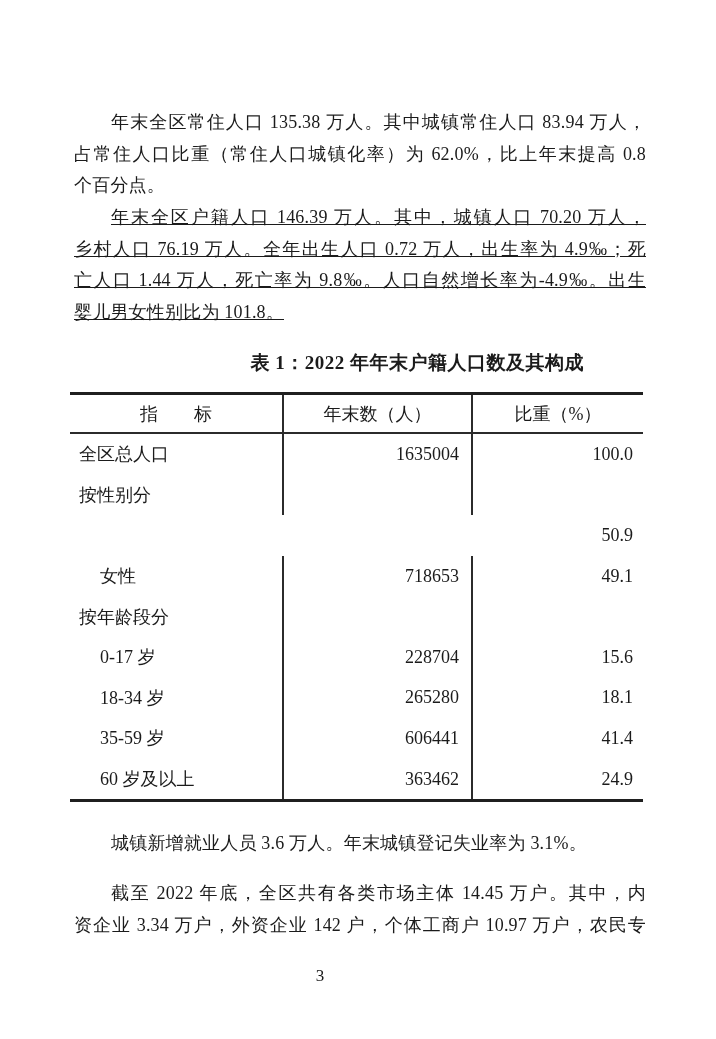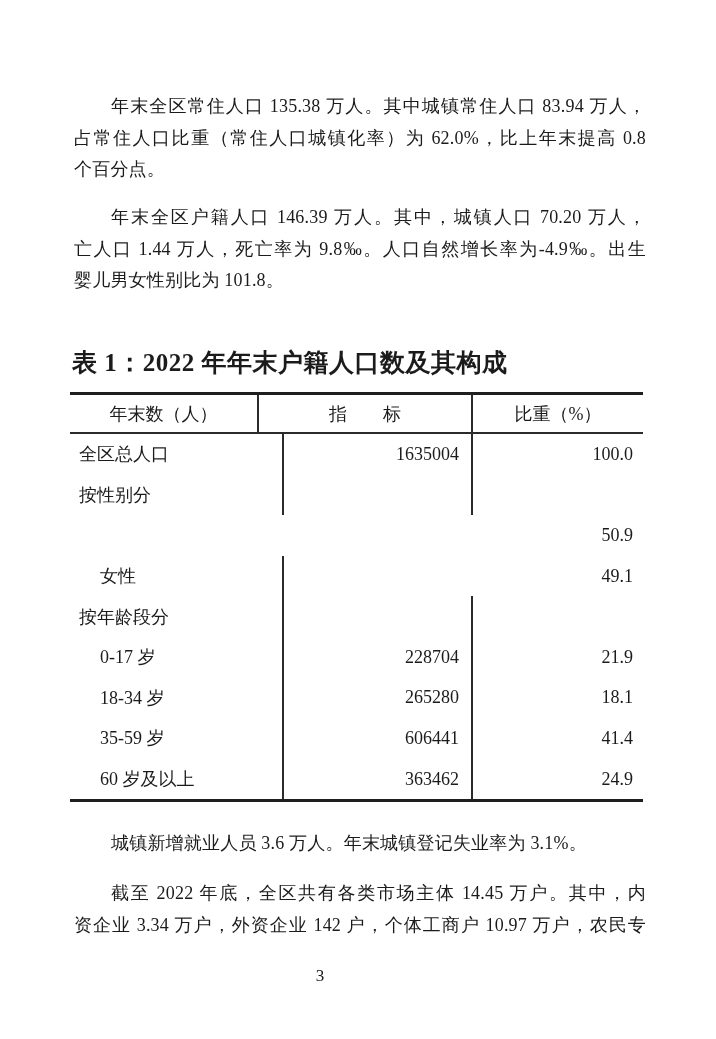--- a/index.html
+++ b/index.html
@@ -13,29 +13,29 @@
   }
   .abs { position:absolute; }
   .para {
     left:74px; width:572px;
     font-size:18px; line-height:31.5px;
     letter-spacing:0.2px;
   }
   .pline { text-align:justify; text-align-last:justify; }
   .plast { text-align:justify; text-align-last:left; }
   .findent { text-indent:37px; }
-  #para-residents { top:91px; }
-  #para-hukou     { top:202px; }
+  #para-residents { top:107px; }
+  #para-hukou     { top:202px;text-decoration:underline; }
   #para-employment{ top:828px; }
   #para-market    { top:878px; }
 
   .tbl-title {
     top:350px; left:72px; width:512px;
-    text-align:left; font-weight:bold;
-    font-size:25px; line-height:26px;
+    text-align:right; font-weight:bold;
+    font-size:19px; line-height:26px;
     letter-spacing:0.5px;
   }
   .tbl {
     top:392px; left:70px; width:573px;
     border-top:3px solid #1f1f1f;
     border-bottom:3px solid #1f1f1f;
     box-sizing:border-box;
   }
   .thead {
     display:flex; height:37px;
@@ -59,58 +59,60 @@
 <body>
 
 <div class="abs para" id="para-residents">
   <div class="pline findent">年末全区常住人口 135.38 万人。其中城镇常住人口 83.94 万人，</div>
   <div class="pline">占常住人口比重（常住人口城镇化率）为 62.0%，比上年末提高 0.8</div>
   <div class="plast">个百分点。</div>
 </div>
 
 <div class="abs para" id="para-hukou">
   <div class="pline findent">年末全区户籍人口 146.39 万人。其中，城镇人口 70.20 万人，</div>
+  <div class="pline">乡村人口 76.19 万人。全年出生人口 0.72 万人，出生率为 4.9‰；死</div>
   <div class="pline">亡人口 1.44 万人，死亡率为 9.8‰。人口自然增长率为-4.9‰。出生</div>
   <div class="plast">婴儿男女性别比为 101.8。</div>
 </div>
 
 <div class="abs tbl-title">表 1：2022 年年末户籍人口数及其构成</div>
 
 <div class="abs tbl">
   <div class="thead">
+    <div class="cell c1">指　　标</div>
     <div class="cell c2">年末数（人）</div>
-    <div class="cell c1">指　　标</div>
     <div class="cell c3">比重（%）</div>
   </div>
   <div class="trow">
     <div class="cell c1">全区总人口</div>
     <div class="cell c2">1635004</div>
     <div class="cell c3">100.0</div>
   </div>
   <div class="trow">
     <div class="cell c1">按性别分</div>
     <div class="cell c2"></div>
     <div class="cell c3"></div>
   </div>
   <div class="trow ind">
     <div class="cell c3">50.9</div>
   </div>
   <div class="trow ind">
     <div class="cell c1">女性</div>
+    <div class="cell c2">718653</div>
     <div class="cell c3">49.1</div>
   </div>
   <div class="trow">
     <div class="cell c1">按年龄段分</div>
     <div class="cell c2"></div>
     <div class="cell c3"></div>
   </div>
   <div class="trow ind">
     <div class="cell c1">0-17 岁</div>
     <div class="cell c2">228704</div>
-    <div class="cell c3">21.9</div>
+    <div class="cell c3">15.6</div>
   </div>
   <div class="trow ind">
     <div class="cell c1">18-34 岁</div>
     <div class="cell c2">265280</div>
     <div class="cell c3">18.1</div>
   </div>
   <div class="trow ind">
     <div class="cell c1">35-59 岁</div>
     <div class="cell c2">606441</div>
     <div class="cell c3">41.4</div>

